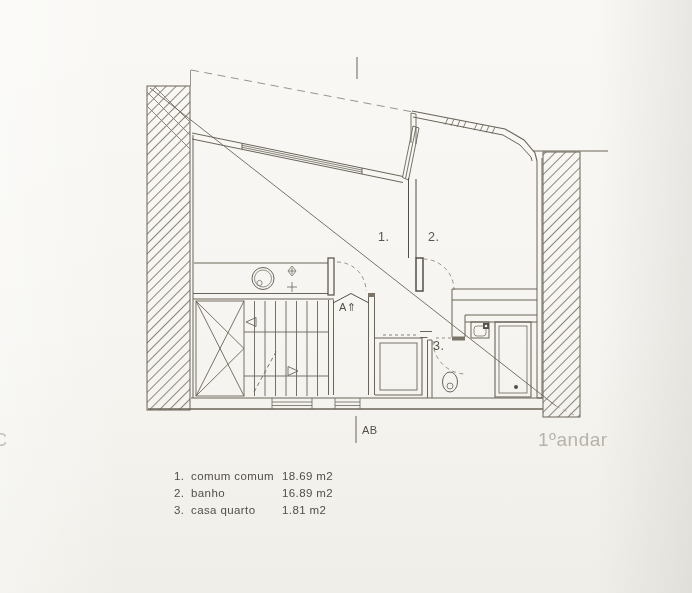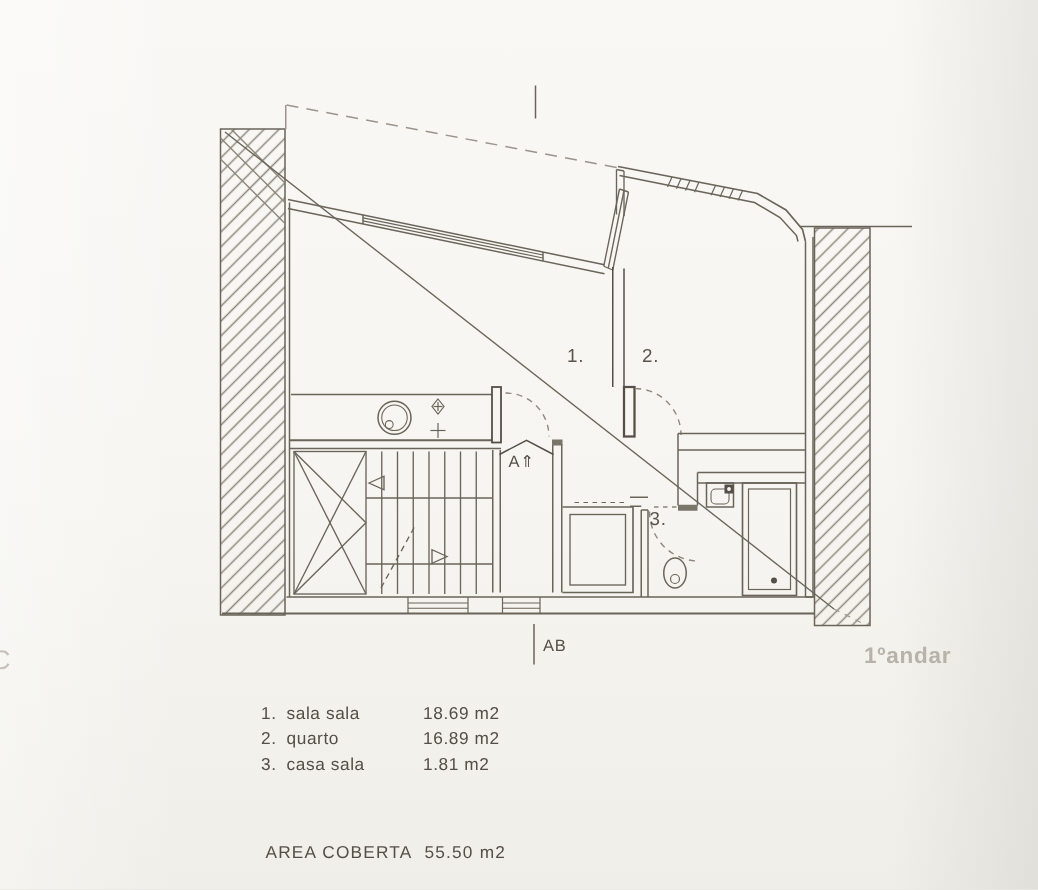--- a/index.html
+++ b/index.html
@@ -18,22 +18,22 @@
     display:grid; grid-template-columns:17px 91px auto; grid-auto-rows:17px;
     font-size:11.5px; letter-spacing:.4px; color:#534e47;
   }
   .legend span{white-space:nowrap;}
   .legend-total{
     position:absolute; left:177px; top:563px;
     display:grid; grid-template-columns:106px auto;
     font-size:11.5px; letter-spacing:.8px; color:#534e47;
   }
   .floor-label{
-    position:absolute; left:576px; top:429px;
-    font-size:15px; letter-spacing:.5px; color:#b7b3aa; font-weight:700;
+    position:absolute; left:538px; top:429px;
+    font-size:19px; letter-spacing:.5px; color:#b7b3aa; font-weight:400;
   }
   .edge-letter{
     position:absolute; left:-6px; top:430px; font-size:18px; color:#c6c2ba;
   }
 </style>
 </head>
 <body>
 
 <div class="page">
 
@@ -230,29 +230,25 @@
       <text class="mark-text" x="339" y="311">A⇑</text>
     </g>
 
     <text class="plan-num" x="378" y="241">1.</text>
     <text class="plan-num" x="428" y="241">2.</text>
     <text class="plan-num" x="433" y="350">3.</text>
   </svg>
 
   <div class="legend">
     <span>1.</span>
-    <span>sala sala</span>
+    <span>comum comum</span>
     <span>18.69 m2</span>
     <span>2.</span>
-    <span>quarto</span>
+    <span>banho</span>
     <span>16.89 m2</span>
     <span>3.</span>
-    <span>casa sala</span>
+    <span>casa quarto</span>
     <span>1.81 m2</span>
-  </div>
-  <div class="legend-total">
-    <span>AREA COBERTA</span>
-    <span>55.50 m2</span>
   </div>
 
   <div class="floor-label">1ºandar</div>
   <div class="edge-letter">C</div>
 </div>
 
 </body></html>

